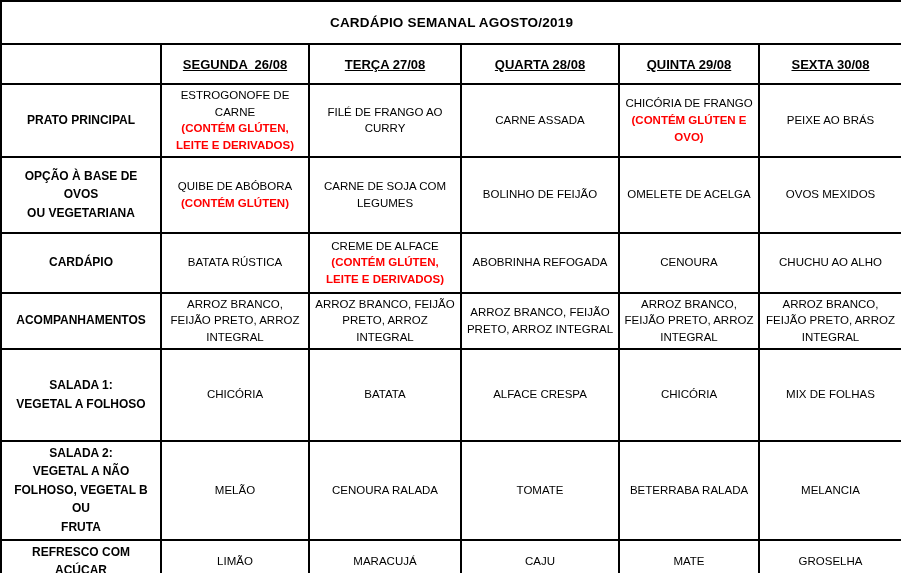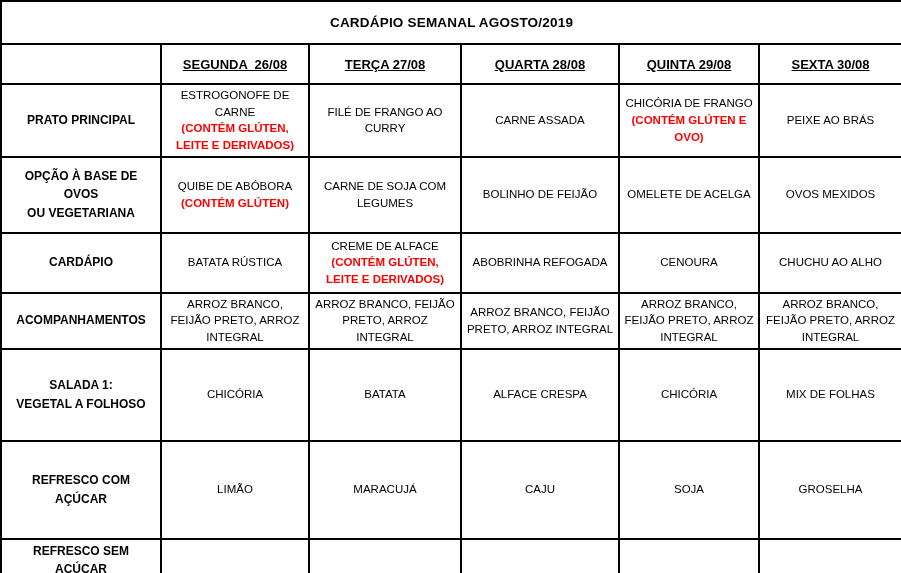--- a/index.html
+++ b/index.html
@@ -176,32 +176,53 @@
           <div>ALFACE CRESPA</div>
         </td>
         <td class="menu-cell">
           <div>CHICÓRIA</div>
         </td>
         <td class="menu-cell">
           <div>MIX DE FOLHAS</div>
         </td>
       </tr>
       <tr>
+        <th class="row-label">SALADA 2:
+VEGETAL A NÃO
+FOLHOSO, VEGETAL B OU
+FRUTA</th>
+        <td class="menu-cell">
+          <div>MELÃO</div>
+        </td>
+        <td class="menu-cell">
+          <div>CENOURA RALADA</div>
+        </td>
+        <td class="menu-cell">
+          <div>TOMATE</div>
+        </td>
+        <td class="menu-cell">
+          <div>BETERRABA RALADA</div>
+        </td>
+        <td class="menu-cell">
+          <div>MELANCIA</div>
+        </td>
+      </tr>
+      <tr>
         <th class="row-label">REFRESCO COM AÇÚCAR</th>
         <td class="menu-cell">
           <div>LIMÃO</div>
         </td>
         <td class="menu-cell">
           <div>MARACUJÁ</div>
         </td>
         <td class="menu-cell">
           <div>CAJU</div>
         </td>
         <td class="menu-cell">
-          <div>SOJA</div>
+          <div>MATE</div>
         </td>
         <td class="menu-cell">
           <div>GROSELHA</div>
         </td>
       </tr>
       <tr>
         <th class="row-label">REFRESCO SEM AÇÚCAR</th>
         <td class="menu-cell"></td>
         <td class="menu-cell"></td>
         <td class="menu-cell"></td>

